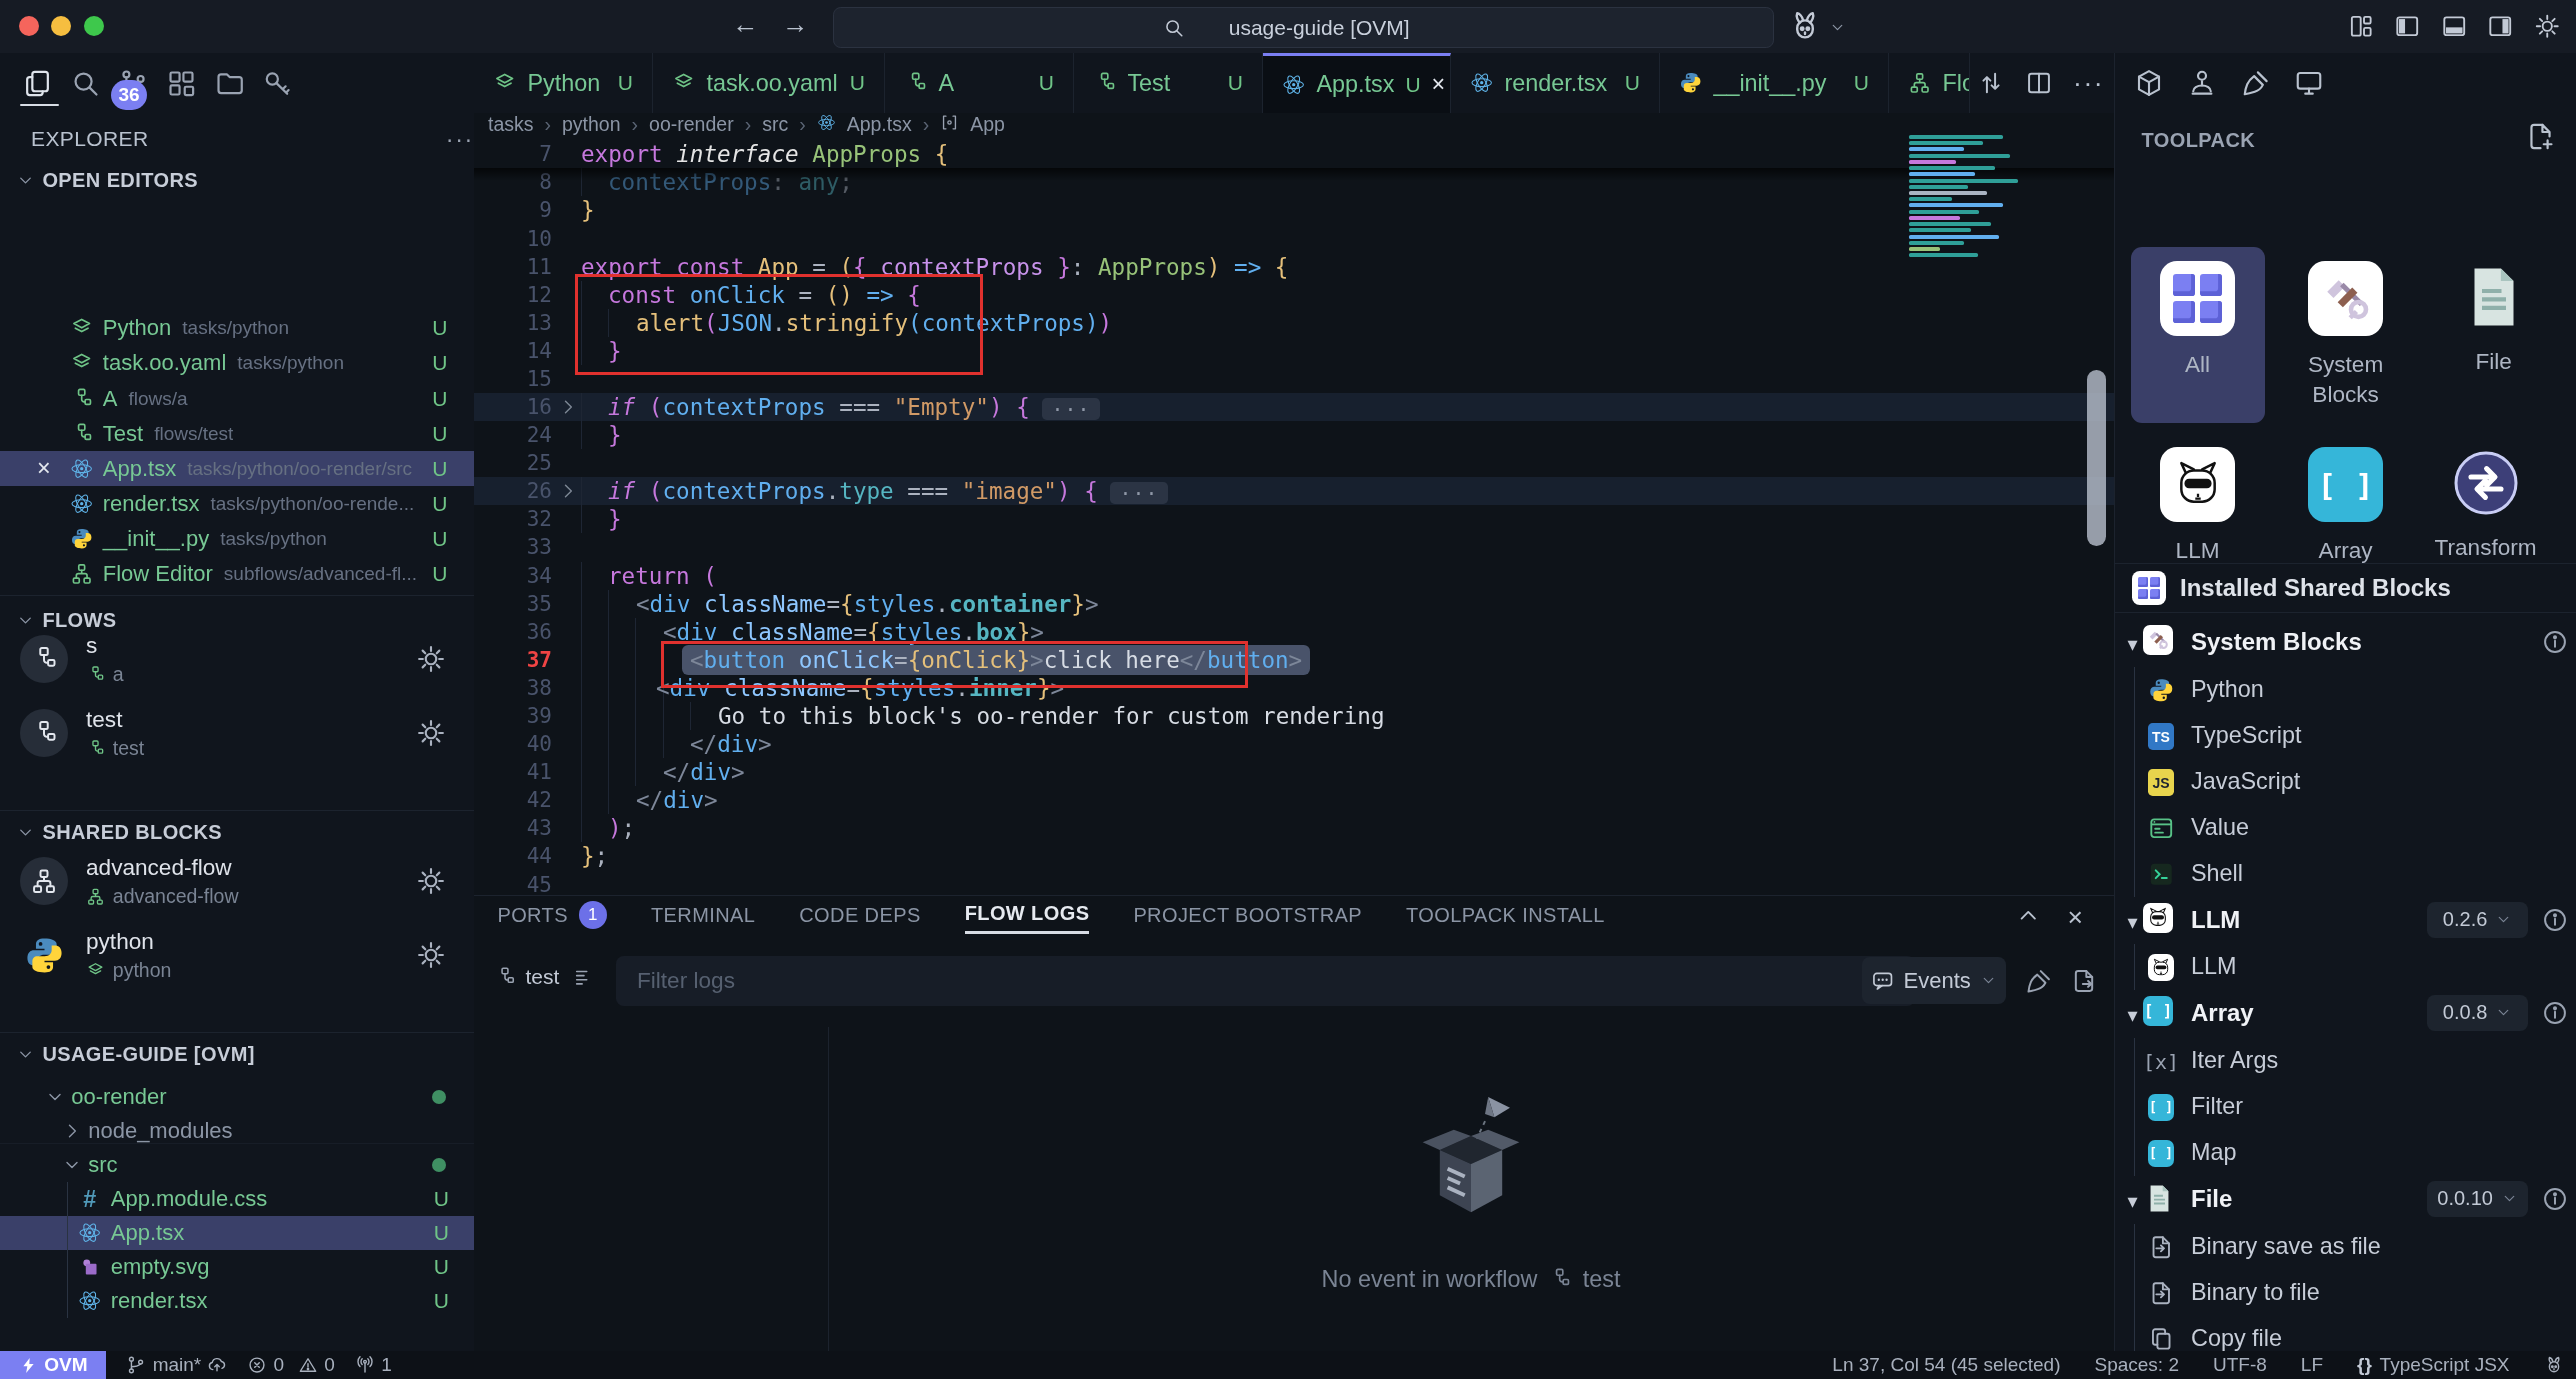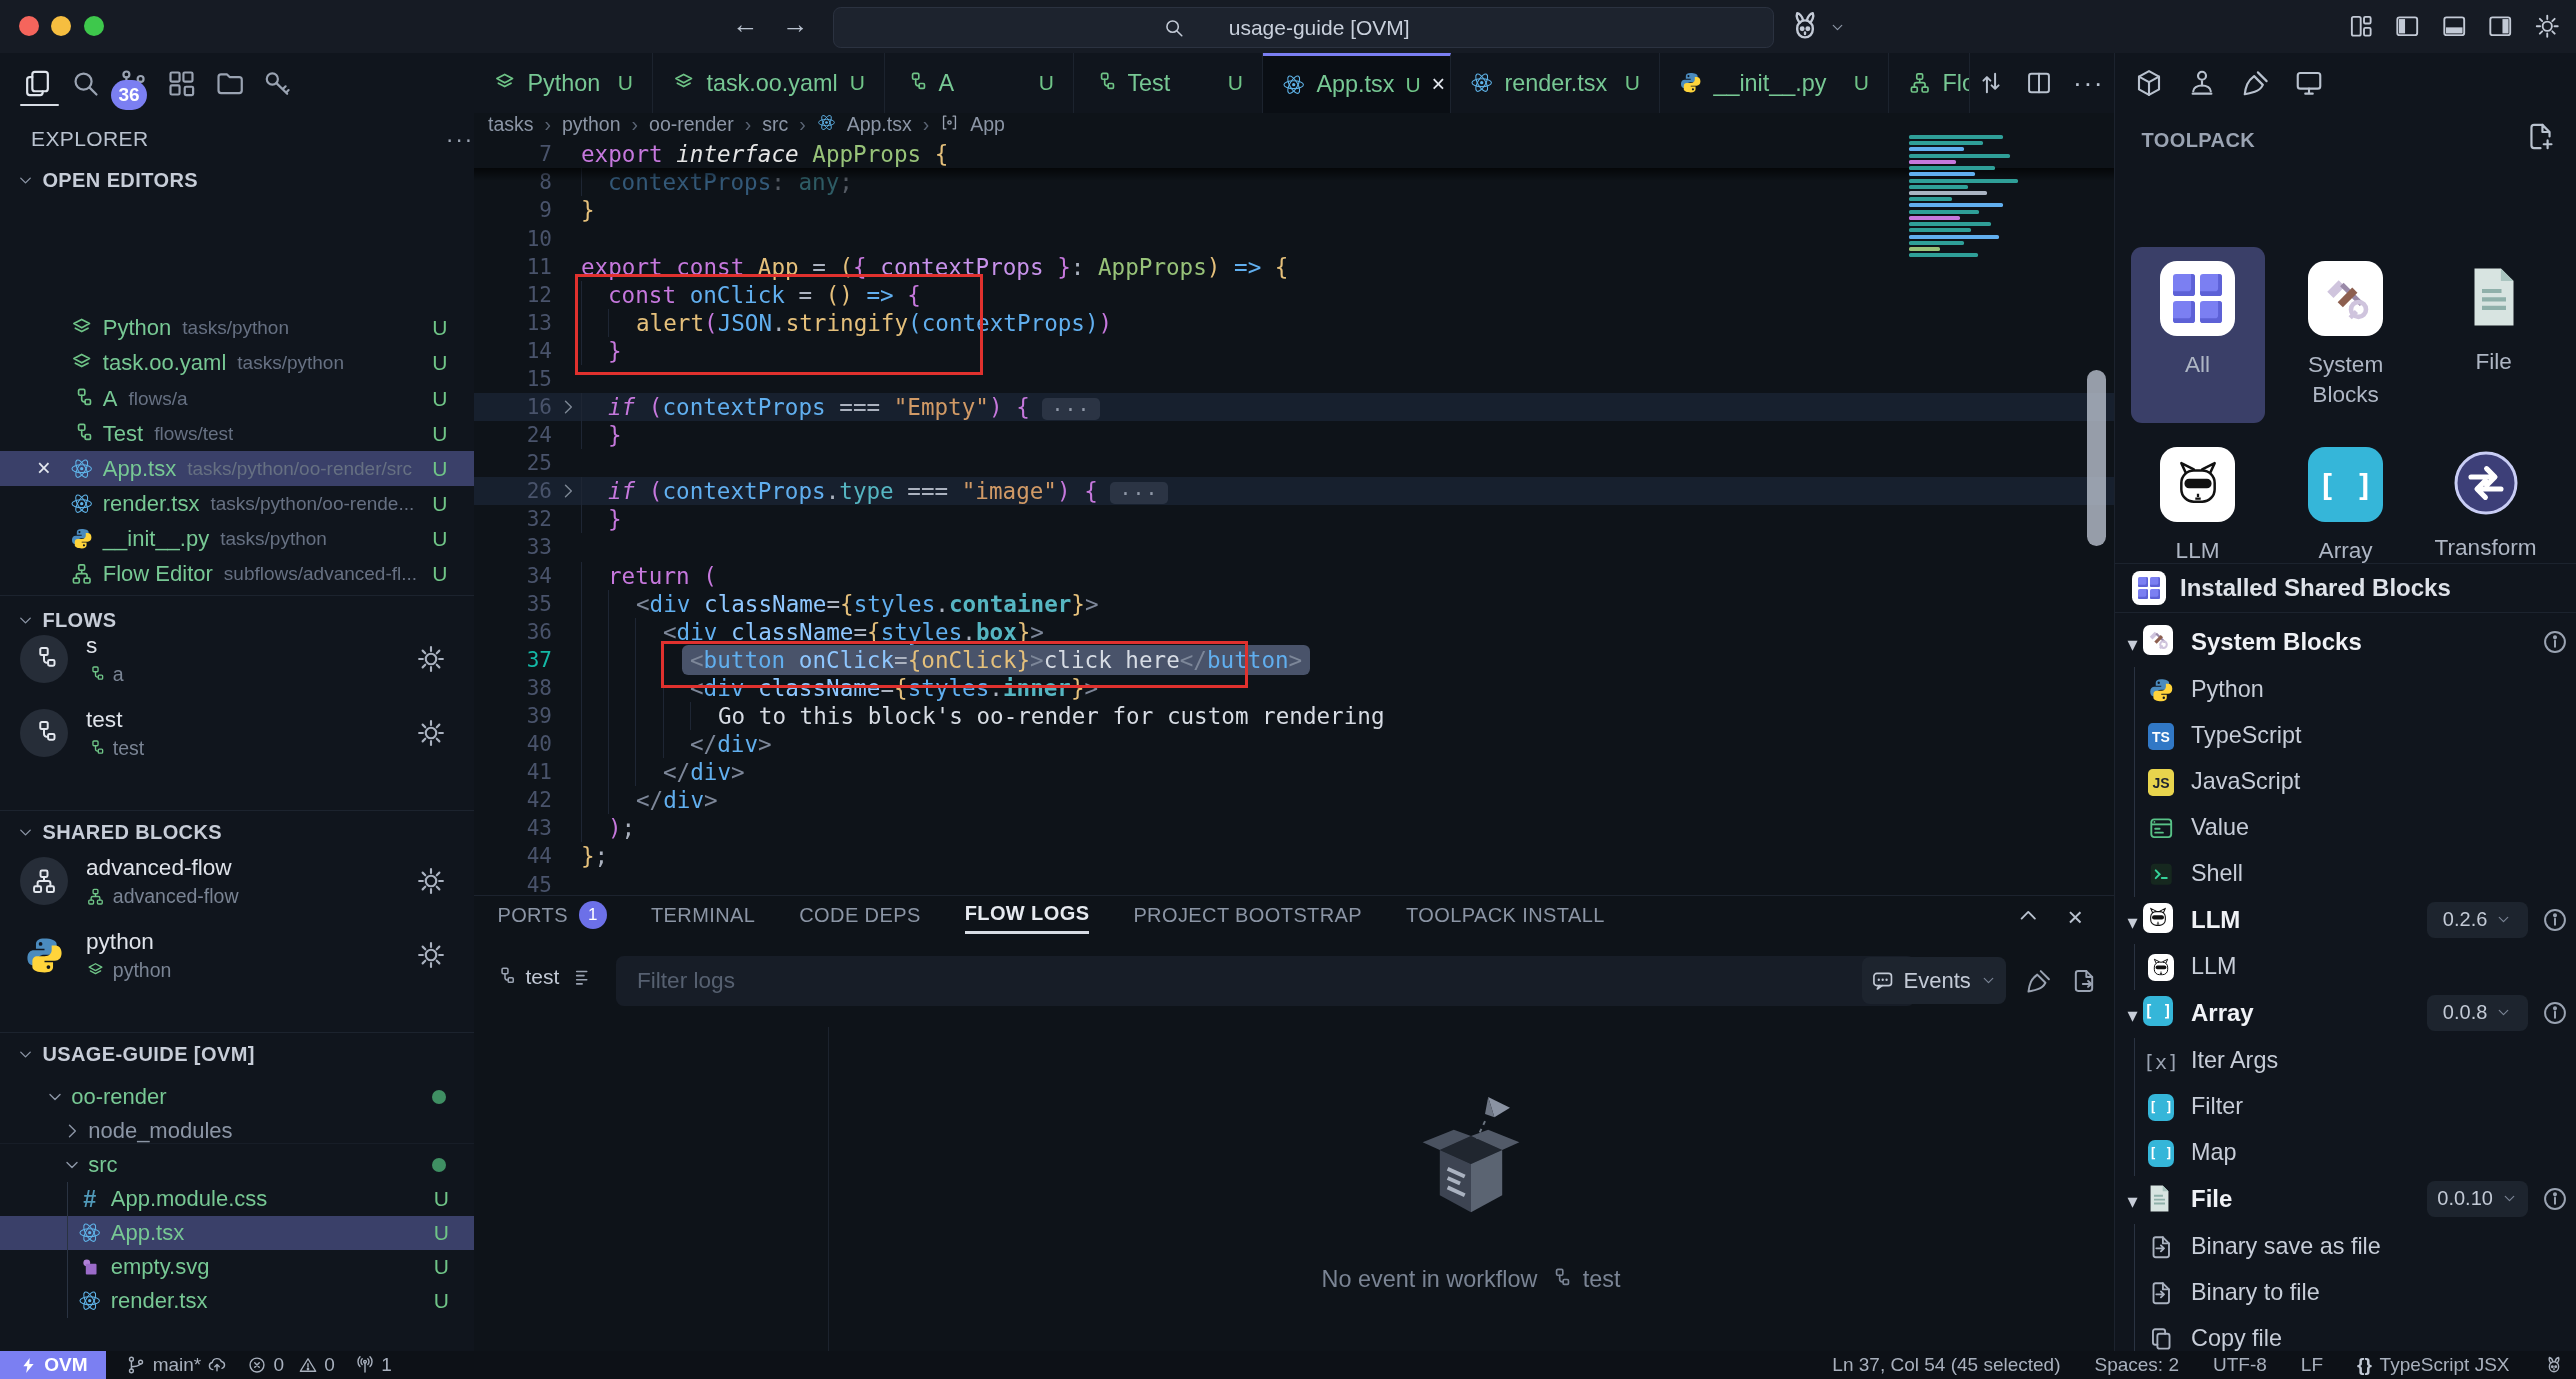--- a/index.html
+++ b/index.html
@@ -75,21 +75,21 @@
   
   .editor{position:absolute;left:474px;top:113px;width:1640px;height:782px;background:#0e1319;overflow:hidden;}
   .crumbs{position:absolute;left:0;top:0;width:1640px;height:27px;display:flex;align-items:flex-start;gap:11px;padding-left:14px;
           color:#8b95a5;font-size:19.5px;}
   .crumbs .sep{color:#5b6575;}
   .crumbs .ico{width:20px;height:20px;}
   .crow{position:absolute;left:0;width:1640px;height:28px;}
   .crow.hl{background:#17202e;}
   .lnum{position:absolute;left:0;top:0;width:78px;text-align:right;color:#49536b;font-size:21px;line-height:28px;
         font-family:"DejaVu Sans Mono",monospace;}
-  .lnum.cur{color:#14b8a6;}
+  .lnum.cur{color:#ef4444;font-weight:bold;}
   .foldc{position:absolute;left:84px;top:3.9px;width:20px;height:20px;color:#7d8795;}
   .ccontent{position:absolute;left:107px;top:0;line-height:28px;font-size:22.6px;font-family:"DejaVu Sans Mono",monospace;white-space:pre;}
   .ccontent.dim{opacity:.45;}
   .g{position:absolute;top:0;height:28px;width:0.8px;background:#1e2634;}
   .tk{white-space:pre;}
   .k{color:#c678dd;} .ki{color:#c678dd;font-style:italic;} .bi{color:#e5e5e5;font-style:italic;}
   .t{color:#98c379;} .y{color:#e5c07b;} .m{color:#c678dd;} .b{color:#61afef;} .v{color:#c792ea;}
   .c{color:#56b6c2;} .c2{color:#56b6c2;font-weight:bold;} .w{color:#abb2bf;} .gg{color:#7d8799;}
   .s{color:#d19a66;} .tx{color:#d7dce4;} .at{color:#8fc7ff;} .tg{color:#61afef;}
   .sel{background:#49536a;border-radius:6.2px;padding:2.3px 7.8px;margin:-2.3px -7.8px;}
@@ -903,21 +903,21 @@
           <i class="g" style="left:189px"></i>
           <span class="lnum cur">37</span>
           <span class="ccontent" style="padding-left:109px"><span class="sel"><span class="tk gg">&lt;</span><span class="tk tg">button</span><span class="tk w"> </span><span class="tk at">onClick</span><span class="tk w">=</span><span class="tk y">{</span><span class="tk y">onClick</span><span class="tk y">}</span><span class="tk gg">&gt;</span><span class="tk tx">click here</span><span class="tk gg">&lt;/</span><span class="tk tg">button</span><span class="tk gg">&gt;</span></span></span>
         </div>
         <div class="crow" style="top:561px">
           <i class="g" style="left:107px"></i>
           <i class="g" style="left:134px"></i>
           <i class="g" style="left:161px"></i>
           <i class="g" style="left:189px"></i>
           <span class="lnum">38</span>
-          <span class="ccontent" style="padding-left:109px"><span class="tk gg">&lt;</span><span class="tk tg">div</span><span class="tk w"> </span><span class="tk at">className</span><span class="tk w">=</span><span class="tk y">{</span><span class="tk b">styles</span><span class="tk w">.</span><span class="tk c2">inner</span><span class="tk y">}</span><span class="tk gg">&gt;</span></span>
+          <span class="ccontent" style="padding-left:75px"><span class="tk gg">&lt;</span><span class="tk tg">div</span><span class="tk w"> </span><span class="tk at">className</span><span class="tk w">=</span><span class="tk y">{</span><span class="tk b">styles</span><span class="tk w">.</span><span class="tk c2">inner</span><span class="tk y">}</span><span class="tk gg">&gt;</span></span>
         </div>
         <div class="crow" style="top:589px">
           <i class="g" style="left:107px"></i>
           <i class="g" style="left:134px"></i>
           <i class="g" style="left:161px"></i>
           <i class="g" style="left:189px"></i>
           <i class="g" style="left:216px"></i>
           <span class="lnum">39</span>
           <span class="ccontent" style="padding-left:137px"><span class="tk tx">Go to this block's oo-render for custom rendering</span></span>
         </div>

